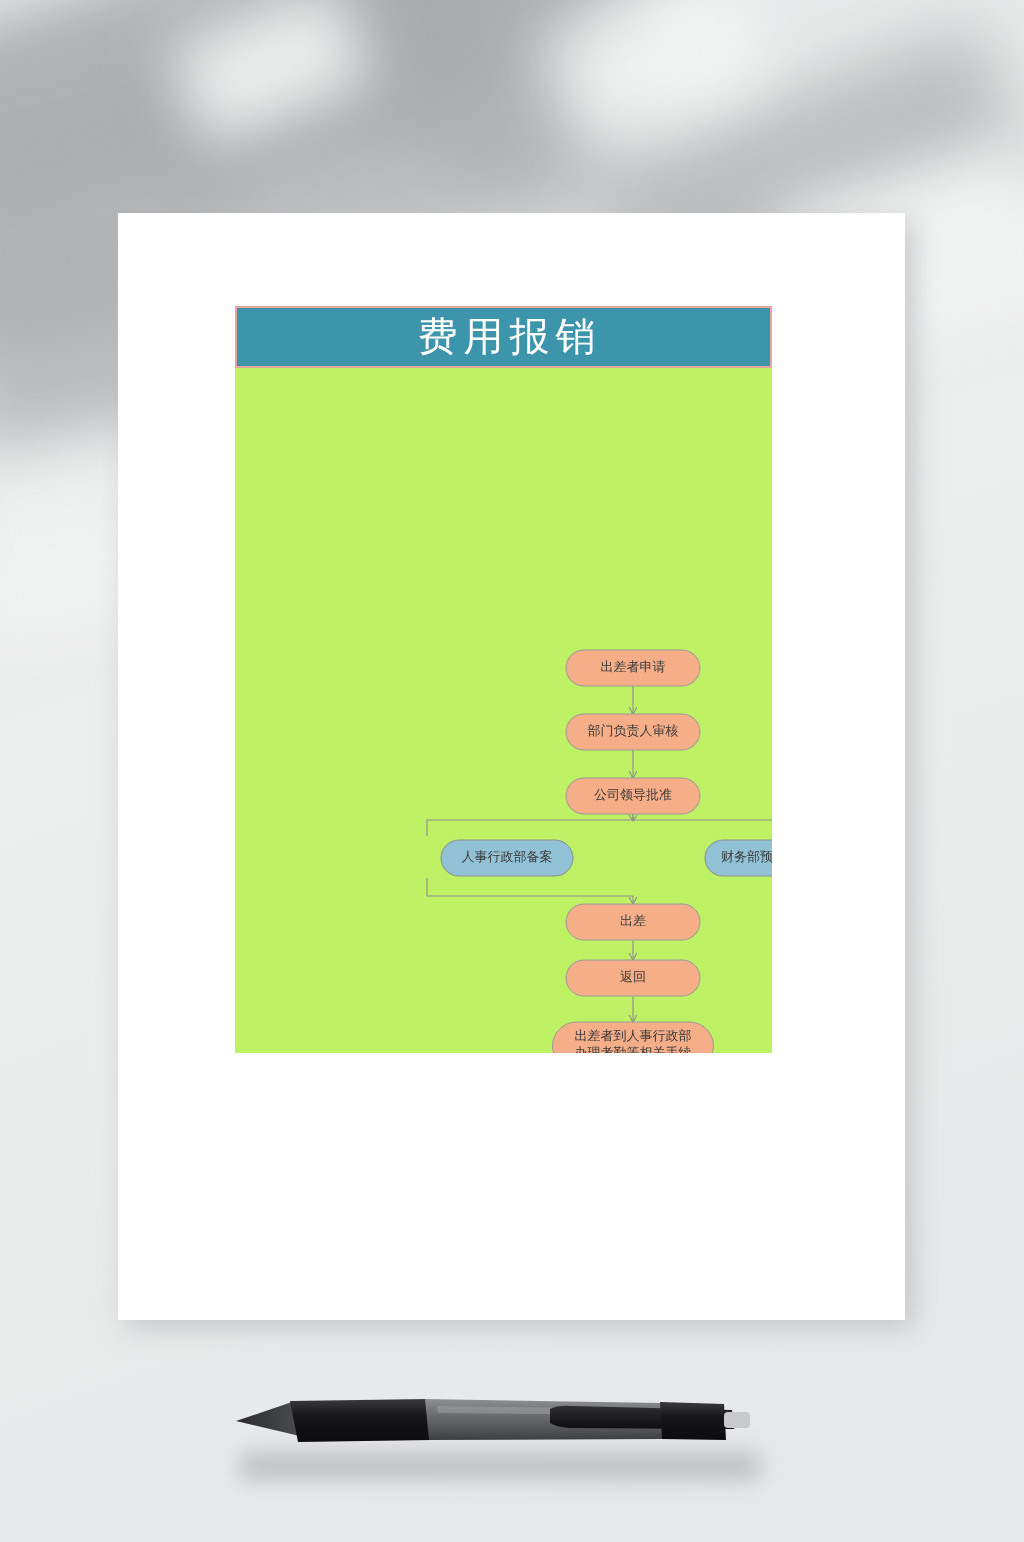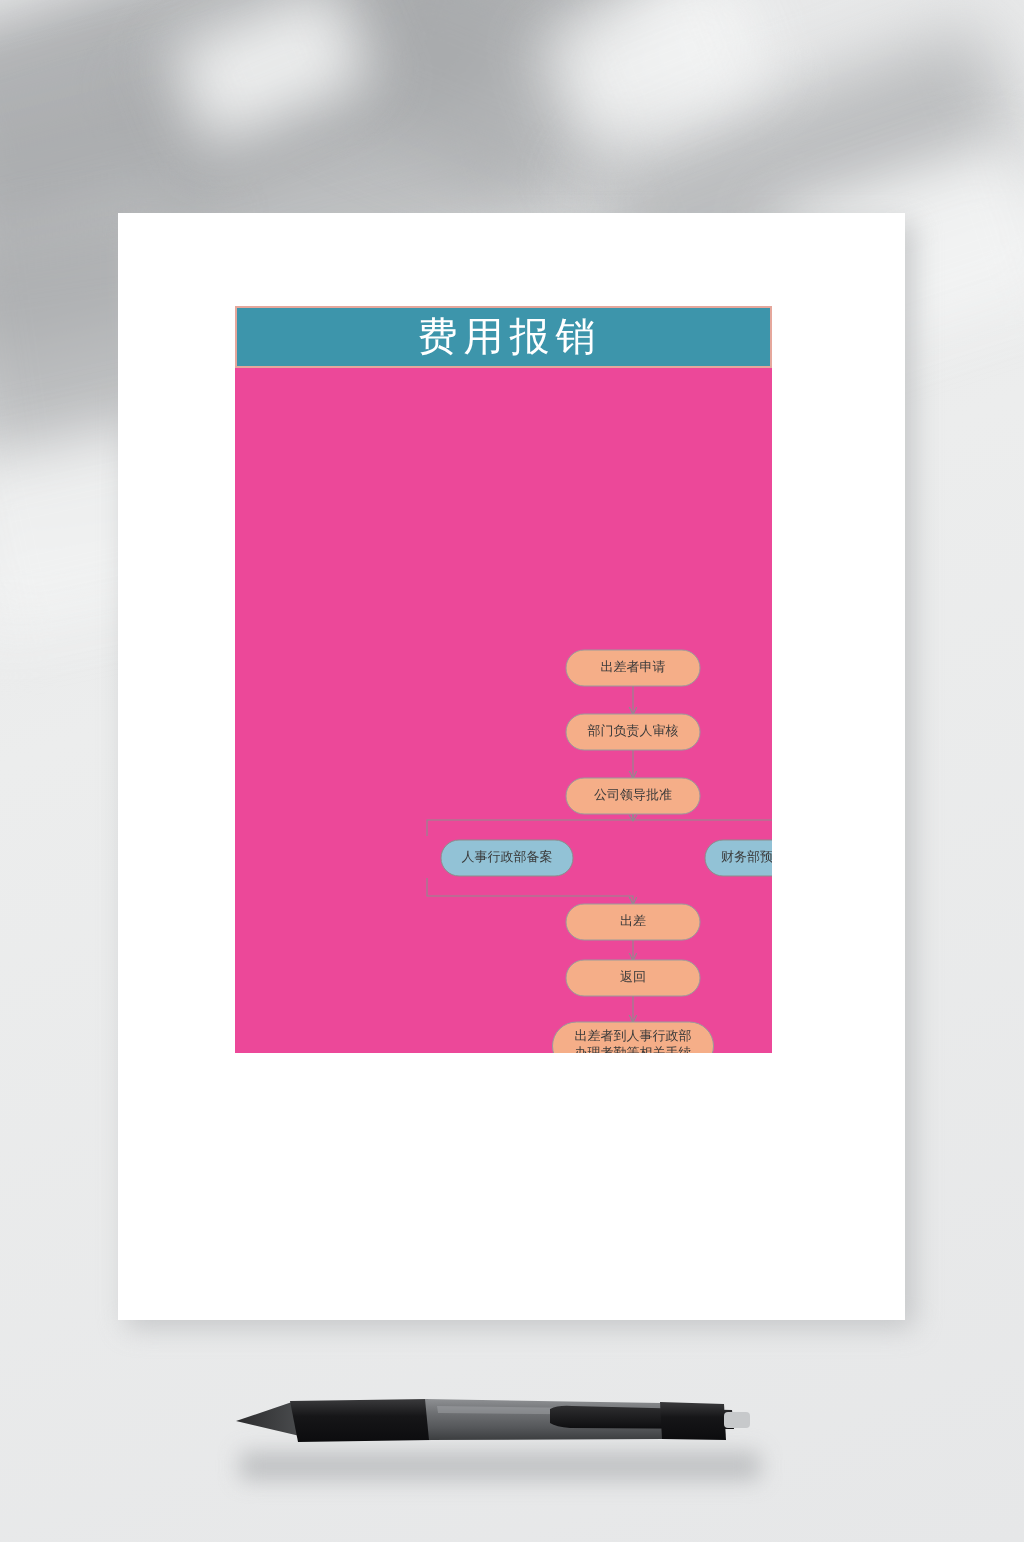--- a/index.html
+++ b/index.html
@@ -75,21 +75,21 @@
     transform: translateX(6px);
   }
 
   
   #chart-area {
     position: absolute;
     left: 117px;
     top: 155px;
     width: 537px;
     height: 685px;
-    background: #ec4899;
+    background: #bef264;
     text-decoration: underline;
   }
   #chart-svg {
     position: absolute;
     left: 0;
     top: 0;
   }
 
   .node-text {
     font-family: "Liberation Serif", "DejaVu Serif", serif;

